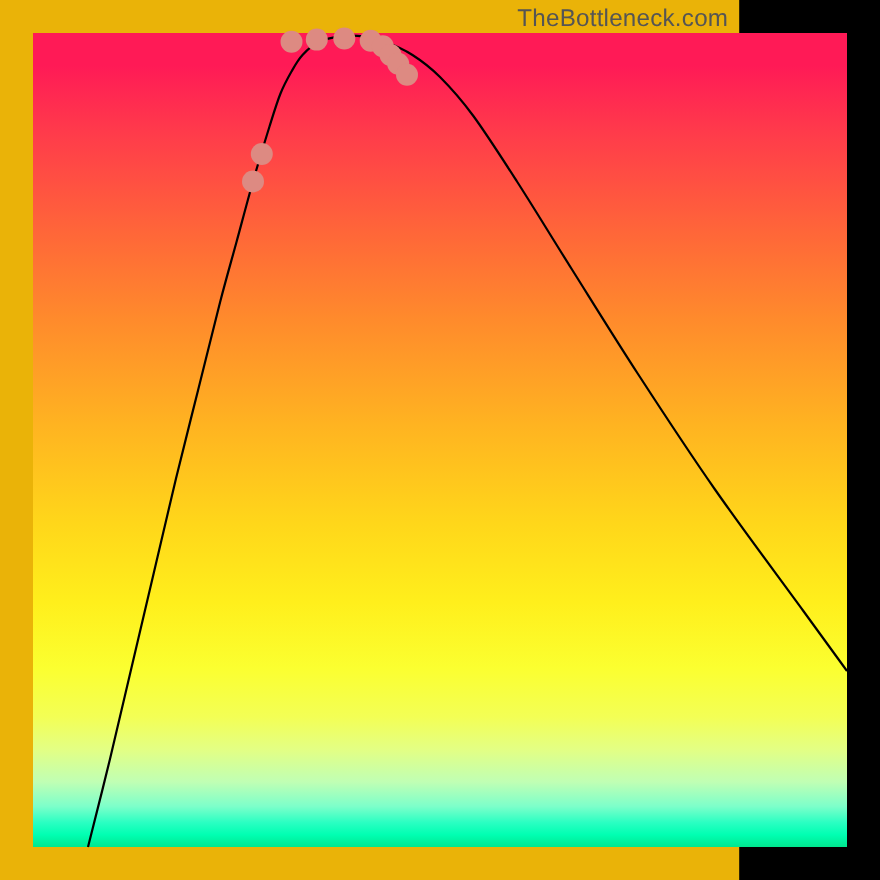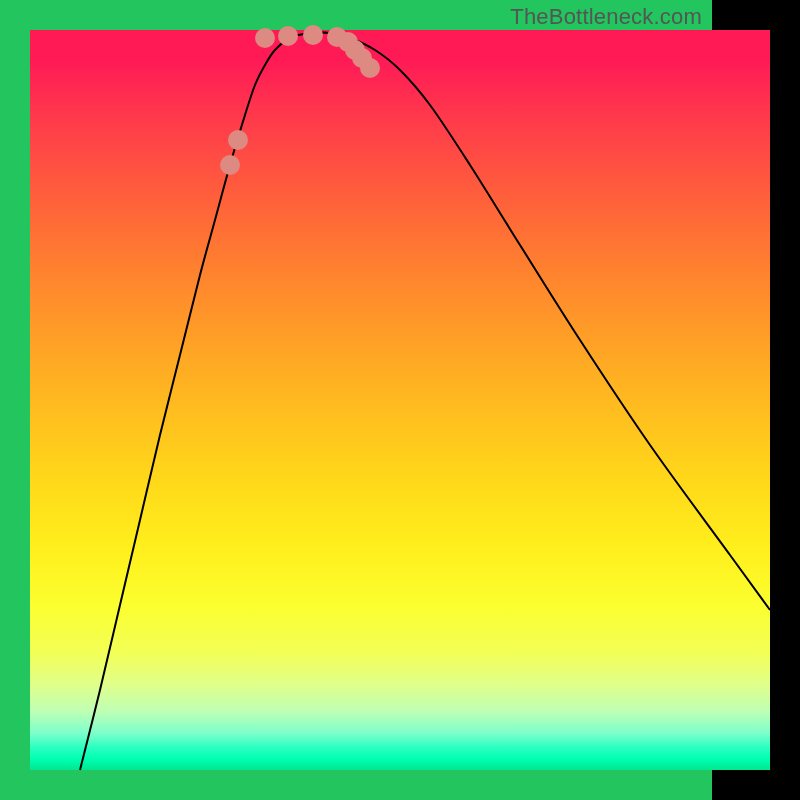--- a/index.html
+++ b/index.html
@@ -10,22 +10,21 @@
     background: #000;
     overflow: hidden;
     font-family: Arial, Helvetica, sans-serif;
   }
   .frame {
     position: absolute;
     left: 0;
     top: 0;
     width: 672px;
     height: 800px;
-    background: #22c55e;
-    padding-left: 40px;
+    background: #eab308;
   }
   .plot-area {
     position: absolute;
     left: 30px;
     top: 30px;
     width: 740px;
     height: 740px;
     background: linear-gradient(to bottom,
       #ff1a56 0%,
       #ff1a56 4%,

